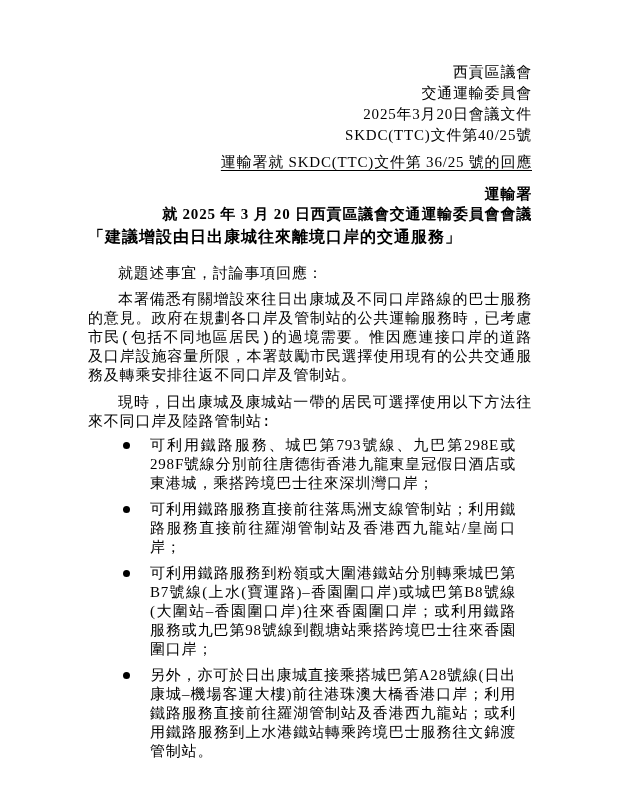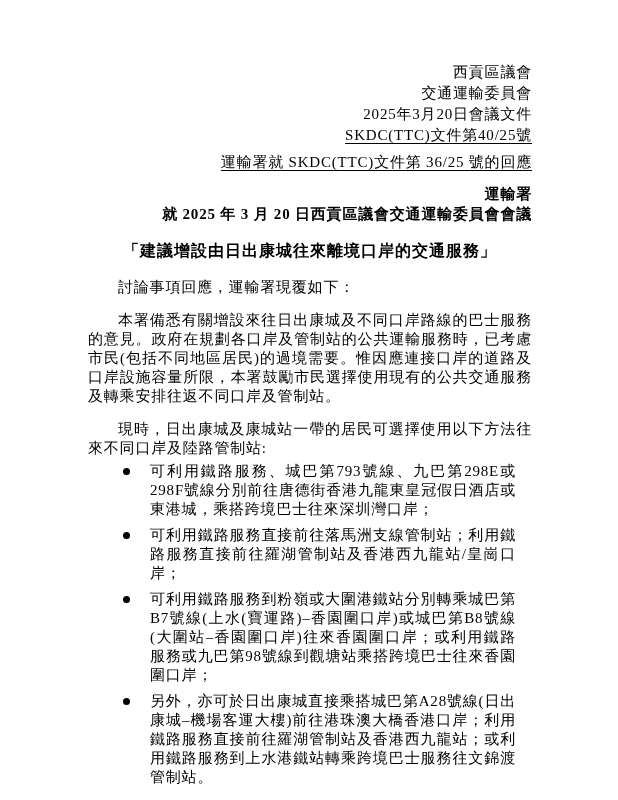--- a/index.html
+++ b/index.html
@@ -13,50 +13,50 @@
     width: 618px; height: 800px;
     padding: 62px 86px 30px 88px;
     color: #000000;
     font-size: 15px;
     line-height: 19px;
     letter-spacing: 0.8px;
     overflow: hidden;
   }
   .doc-header { text-align: right; line-height: 21px; }
   .header-ref {
-    text-decoration: underline;
     text-underline-offset: 3px;
     line-height: 21px;
   }
   .response-title {
     margin-top: 6px;
     text-align: right;
     line-height: 21px;
     text-decoration: underline;
     text-underline-offset: 3px;
   }
   .main-title {
     margin-top: 11px;
     text-align: right;
     font-weight: bold;
     line-height: 20px;
   }
   .subject {
-    margin-top: 17px;
-    text-align: center;
+    margin-top: 3px;
+    text-align: left;
     font-weight: bold;
     font-size: 16px;
     letter-spacing: 1px;
     line-height: 20px;
   }
   .intro { margin: 17px 0 0 0; text-indent: 2em; }
   .para {
-    margin: 14px 0 0 0;
+    margin: 8px 0 0 0;
     text-indent: 2em;
     text-align: justify;
+    font-family: Liberation Mono, monospace;
   }
   .bullets { list-style: none; margin: 4px 16px 0 0; padding: 0; }
   .bullet-item {
     position: relative;
     margin: 0 0 7px 0;
     padding-left: 62px;
     text-align: justify;
   }
   .dot {
     position: absolute;
@@ -82,21 +82,21 @@
 
   <div class="response-title">運輸署就 SKDC(TTC)文件第 36/25 號的回應</div>
 
   <div class="main-title">
       <div class="title-line">運輸署</div>
       <div class="title-line">就 2025 年 3 月 20 日西貢區議會交通運輸委員會會議</div>
     </div>
 
   <div class="subject">「建議增設由日出康城往來離境口岸的交通服務」</div>
 
-  <p class="intro">討論事項回應，運輸署現覆如下：</p>
+  <p class="intro">就題述事宜，討論事項回應：</p>
 
   <div>
       <p class="para">本署備悉有關增設來往日出康城及不同口岸路線的巴士服務的意見。政府在規劃各口岸及管制站的公共運輸服務時，已考慮市民(包括不同地區居民)的過境需要。惟因應連接口岸的道路及口岸設施容量所限，本署鼓勵市民選擇使用現有的公共交通服務及轉乘安排往返不同口岸及管制站。</p>
       <p class="para">現時，日出康城及康城站一帶的居民可選擇使用以下方法往來不同口岸及陸路管制站:</p>
     </div>
 
   <ul class="bullets">
       <li class="bullet-item">
       <span class="dot"></span>
       <span class="bullet-text">可利用鐵路服務、城巴第793號線、九巴第298E或298F號線分別前往唐德街香港九龍東皇冠假日酒店或東港城，乘搭跨境巴士往來深圳灣口岸；</span>

